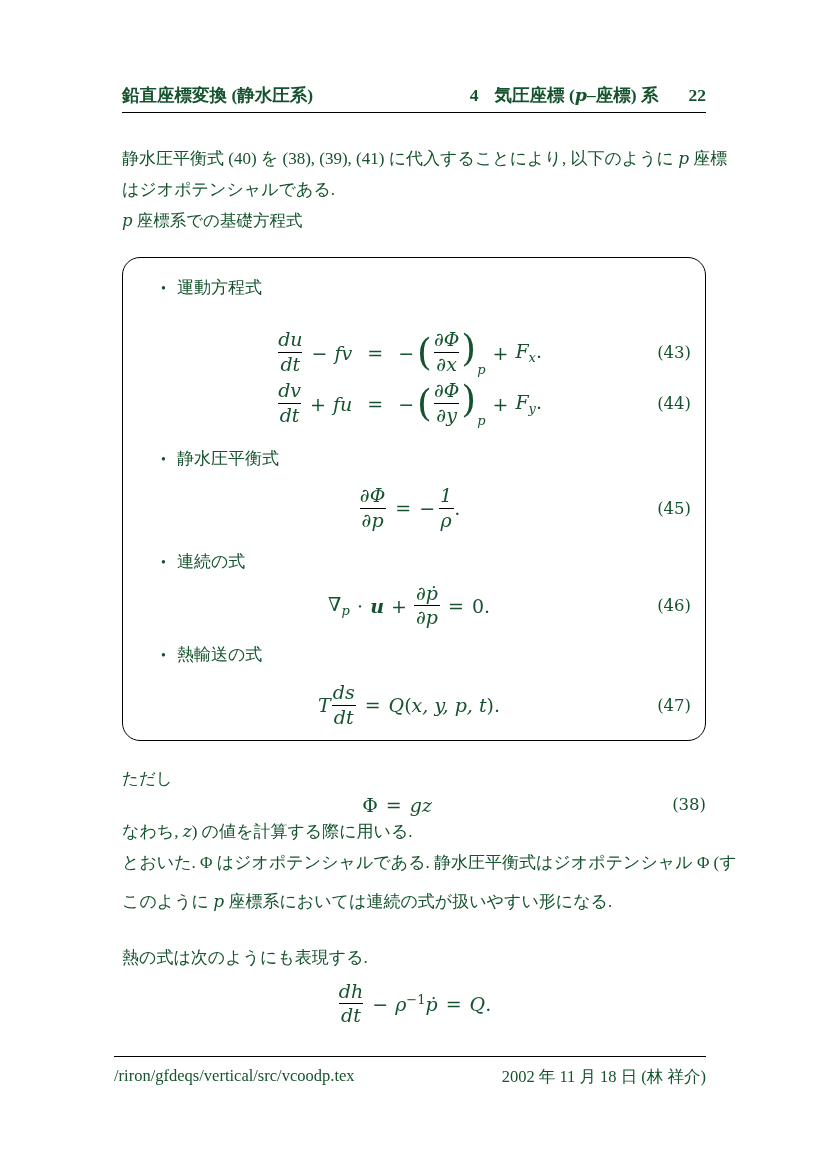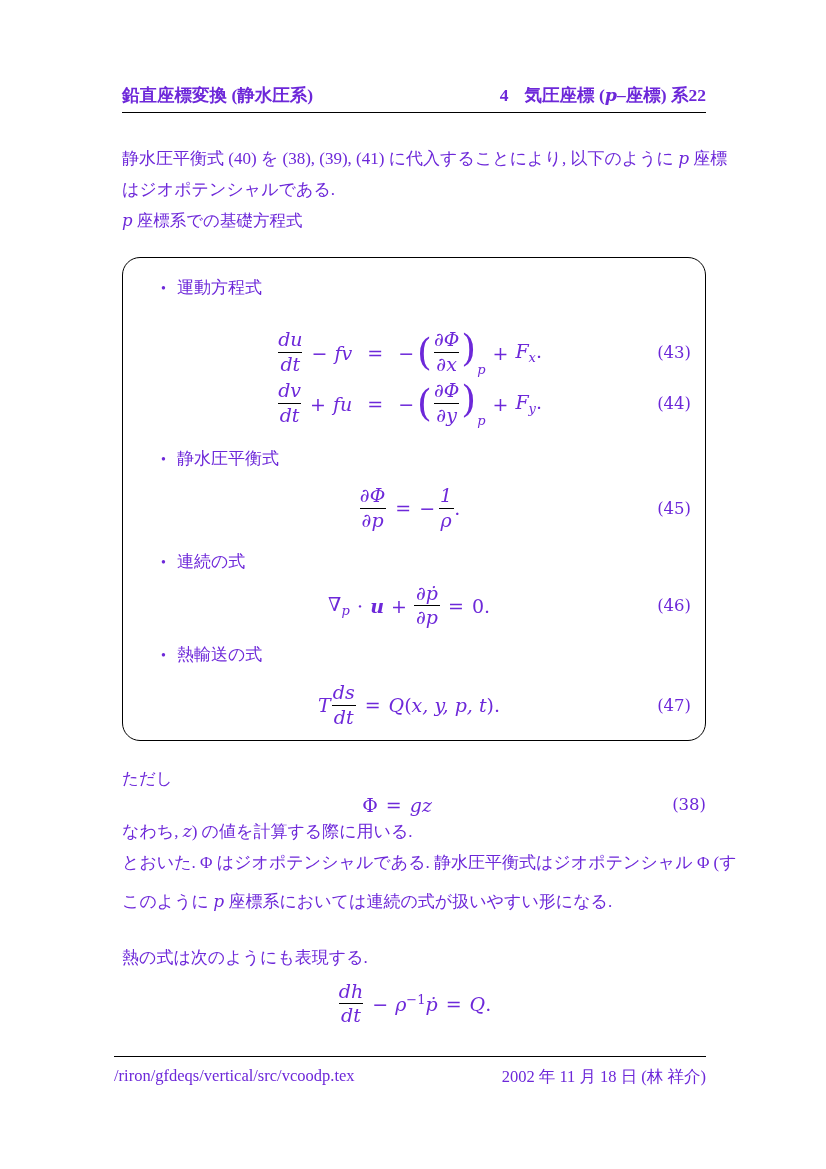--- a/index.html
+++ b/index.html
@@ -1,32 +1,32 @@
 <!DOCTYPE html>
 <html><head>
 <meta charset="utf-8">
 <style>
   html,body { margin:0; padding:0; background:#ffffff; }
   .page {
     position:relative; width:826px; height:1169px;
-    background:#ffffff; color:#6d28d9;
+    background:#ffffff; color:#14532d;
     font-family:"Liberation Serif","DejaVu Serif",serif;
     overflow:hidden;
   }
   .content { padding:0 120px 0 122px; }
 
   
   .header {
     display:flex; justify-content:space-between; align-items:baseline;
     margin-top:84px; padding-bottom:6px; border-bottom:1.6px solid #000;
     font-weight:bold; font-size:17.5px; line-height:22px;
   }
   .header-right { display:flex; align-items:baseline; }
   .sec-no { margin-right:16px; }
-  .pageno { }
+  .pageno { margin-left:30px; }
 
   
   .para { font-size:17px; line-height:31px; }
   .intro { margin-top:30px; }
   .line { white-space:nowrap; }
   .box-heading { margin-top:0; font-size:16.5px; line-height:31px; white-space:nowrap; }
   .mi { font-family:"DejaVu Serif",serif; font-style:italic; }
   .mbi { font-family:"DejaVu Serif",serif; font-style:italic; font-weight:bold; }
 
   

